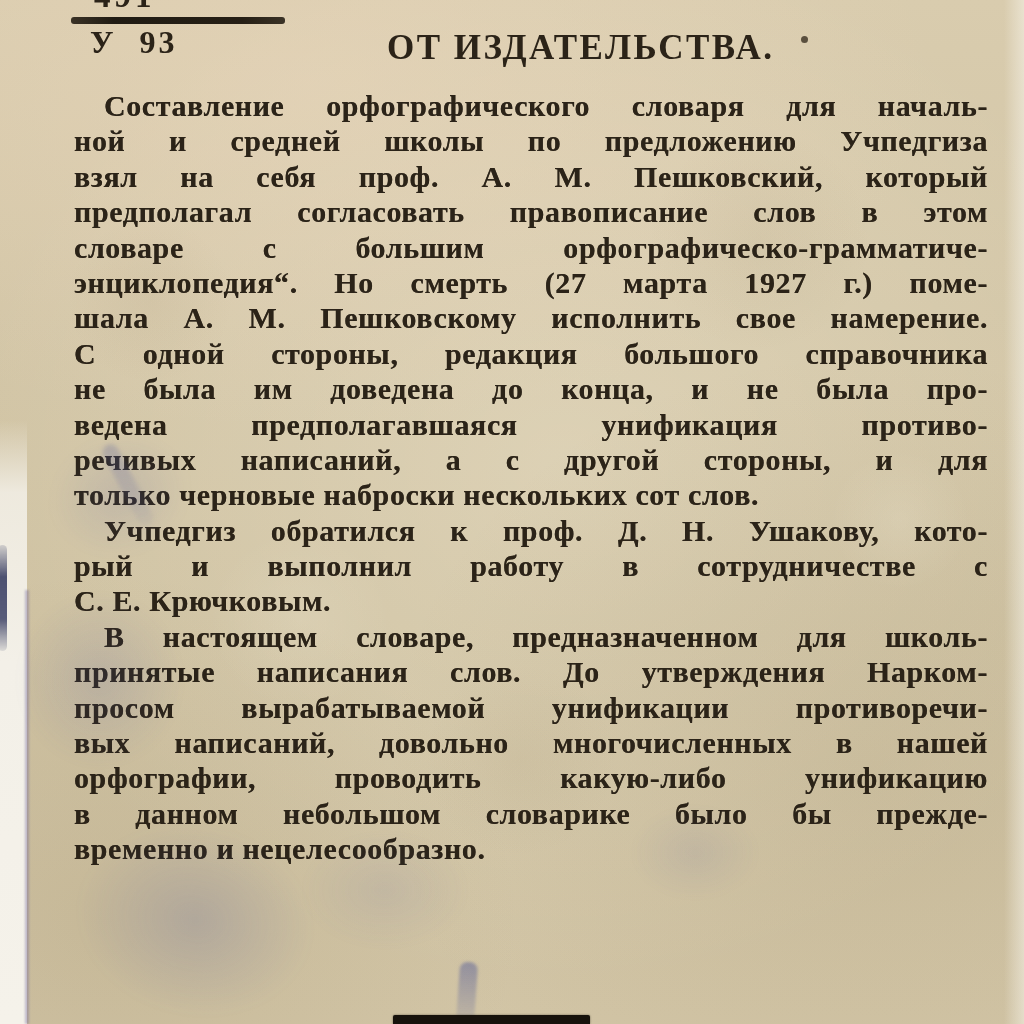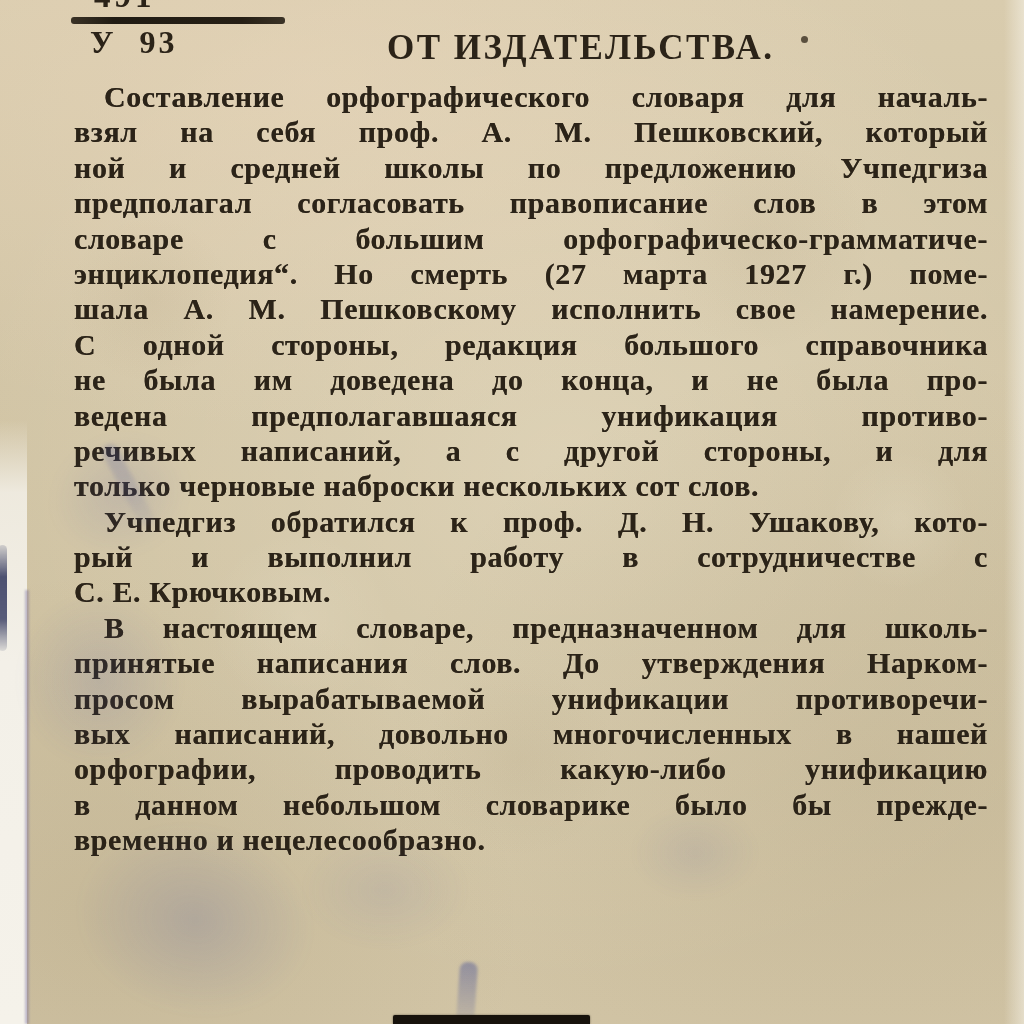--- a/index.html
+++ b/index.html
@@ -32,21 +32,21 @@
   .corner-number{position:absolute;left:94px;top:-22px;font-size:33px;letter-spacing:4px;}
   .corner-rule{position:absolute;left:71px;top:17px;width:214px;height:7px;
     background:linear-gradient(90deg,#3a3226,#201b13 20%,#261f15 80%,#3a3226);border-radius:3px;}
   .corner-code{position:absolute;left:90px;top:24px;font-size:32px;letter-spacing:3px;word-spacing:12px;}
   .page-title{position:absolute;left:379px;top:20px;margin:8px;font-size:35px;
     letter-spacing:2.5px;font-weight:700;white-space:nowrap;}
   .title-speck{position:absolute;left:801px;top:36px;width:7px;height:7px;border-radius:50%;
     background:#3a3022;opacity:.8;}
 
   
-  .body-text{position:absolute;left:74px;top:79px;width:914px;}
+  .body-text{position:absolute;left:74px;top:88px;width:914px;}
   .line{height:35.4px;line-height:35.4px;font-size:30px;letter-spacing:.6px;
     text-align:justify;text-align-last:justify;white-space:nowrap;
     text-shadow:0 0 .5px rgba(43,35,24,.7);}
   .line.indent{text-indent:30px;}
   .line.last{text-align-last:left;}
 
   
   .artifact{position:absolute;pointer-events:none;}
   .left-white-strip{left:0;top:420px;width:27px;height:604px;
     background:linear-gradient(180deg, rgba(243,240,232,0) 0%, rgba(243,240,232,.85) 12%, #f3f0e8 40%, #f5f2ea 100%);}
@@ -84,22 +84,22 @@
 
   <div class="corner-number">491</div>
   <div class="corner-rule"></div>
   <div class="corner-code">У 93</div>
 
   <h1 class="page-title">ОТ ИЗДАТЕЛЬСТВА.</h1>
   <div class="title-speck artifact"></div>
 
   <div class="body-text" id="body-text">
       <div class="line indent">Составление орфографического словаря для началь-</div>
+      <div class="line">ной и средней школы по предложению Учпедгиза</div>
       <div class="line">взял на себя проф. А. М. Пешковский, который</div>
-      <div class="line">ной и средней школы по предложению Учпедгиза</div>
       <div class="line">предполагал согласовать правописание слов в этом</div>
       <div class="line">словаре с большим орфографическо-грамматиче-</div>
       <div class="line">энциклопедия“. Но смерть (27 марта 1927 г.) поме-</div>
       <div class="line">шала А. М. Пешковскому исполнить свое намерение.</div>
       <div class="line">С одной стороны, редакция большого справочника</div>
       <div class="line">не была им доведена до конца, и не была про-</div>
       <div class="line">ведена предполагавшаяся унификация противо-</div>
       <div class="line">речивых написаний, а с другой стороны, и для</div>
       <div class="line last">только черновые наброски нескольких сот слов.</div>
       <div class="line indent">Учпедгиз обратился к проф. Д. Н. Ушакову, кото-</div>

